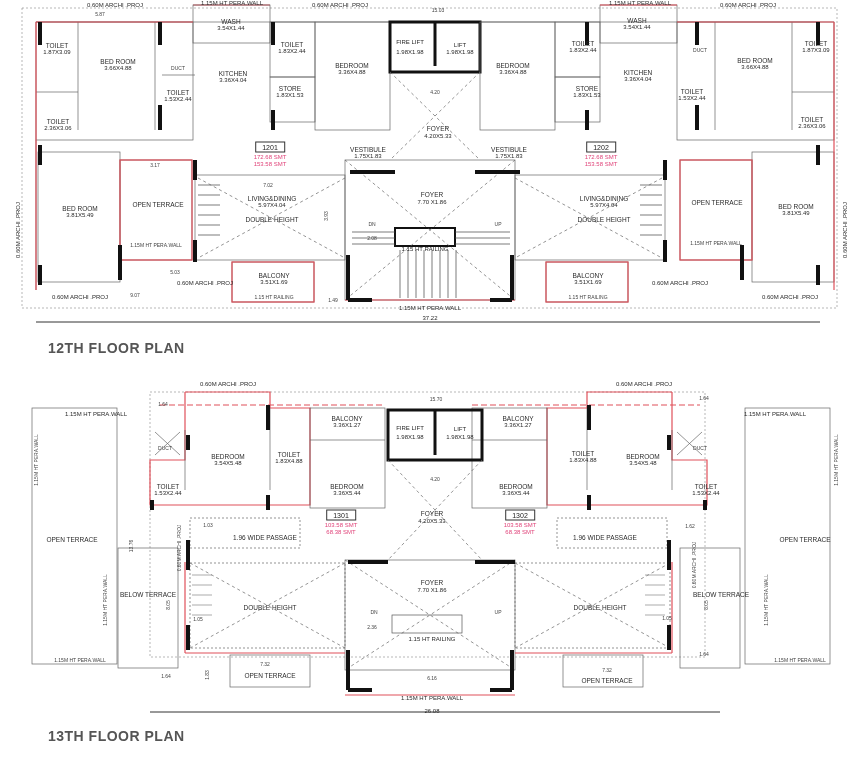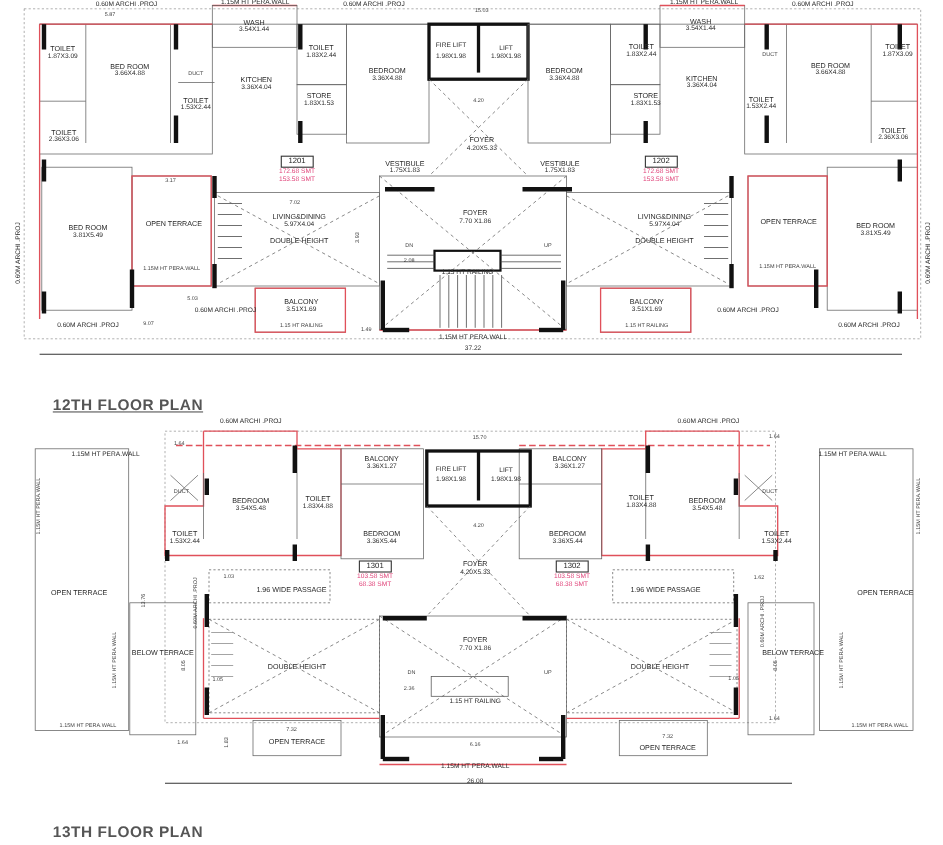--- a/index.html
+++ b/index.html
@@ -328,21 +328,21 @@
   <span class="lbl" style="left:796px;top:213px;">3.81X5.49</span>
   <span class="lbl room" style="left:588px;top:275px;">BALCONY</span>
   <span class="lbl" style="left:588px;top:282px;">3.51X1.69</span>
   <span class="lbl small" style="left:588px;top:297px;">1.15 HT RAILING</span>
   <span class="lbl small" style="left:716px;top:243px;">1.15M HT PERA.WALL</span>
   <span class="lbl small" style="left:700px;top:50px;">DUCT</span>
   <span class="unitbox" style="left:601px;top:147px;">1202</span>
   <span class="lbl area" style="left:601px;top:157px;">172.68 SMT</span>
   <span class="lbl area" style="left:601px;top:164px;">153.58 SMT</span>
 
-  <div class="title" style="left:48px;top:360px;text-decoration:underline;">12TH FLOOR PLAN</div>
+  <div class="title" style="left:48px;top:340px;">12TH FLOOR PLAN</div>
 </div>
 
 <div>
   <span class="lbl" style="left:228px;top:384px;">0.60M ARCHI .PROJ</span>
   <span class="lbl" style="left:644px;top:384px;">0.60M ARCHI .PROJ</span>
   <span class="lbl" style="left:96px;top:414px;">1.15M HT PERA.WALL</span>
   <span class="lbl" style="left:775px;top:414px;">1.15M HT PERA.WALL</span>
   <span class="lbl" style="left:432px;top:698px;">1.15M HT PERA.WALL</span>
   <span class="lbl" style="left:432px;top:711px;">26.08</span>
 
@@ -418,14 +418,14 @@
   <span class="lbl small vert" style="left:766px;top:600px;">1.15M HT PERA.WALL</span>
   <span class="lbl small" style="left:704px;top:398px;">1.64</span>
   <span class="lbl small" style="left:690px;top:526px;">1.62</span>
   <span class="lbl small" style="left:667px;top:618px;">1.05</span>
   <span class="lbl small" style="left:704px;top:654px;">1.64</span>
   <span class="lbl small vert" style="left:706px;top:605px;">8.05</span>
   <span class="unitbox" style="left:520px;top:515px;">1302</span>
   <span class="lbl area" style="left:520px;top:525px;">103.58 SMT</span>
   <span class="lbl area" style="left:520px;top:532px;">68.38 SMT</span>
 
-  <div class="title" style="left:48px;top:748px;">13TH FLOOR PLAN</div>
+  <div class="title" style="left:48px;top:728px;">13TH FLOOR PLAN</div>
 </div>
 
 </body></html>

